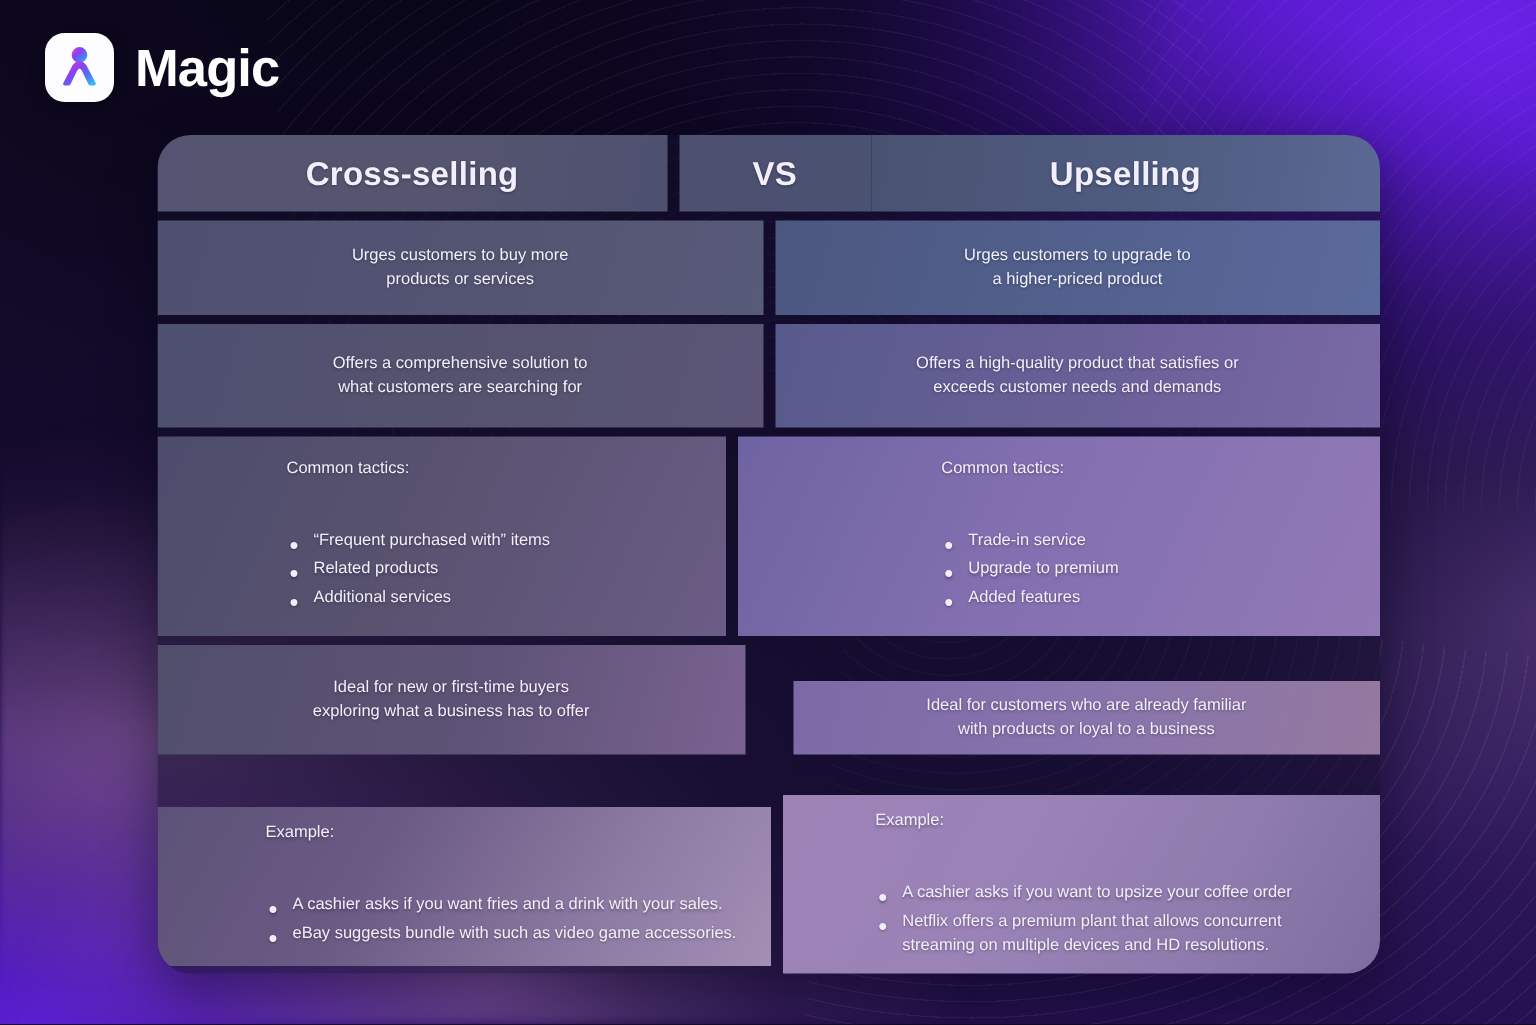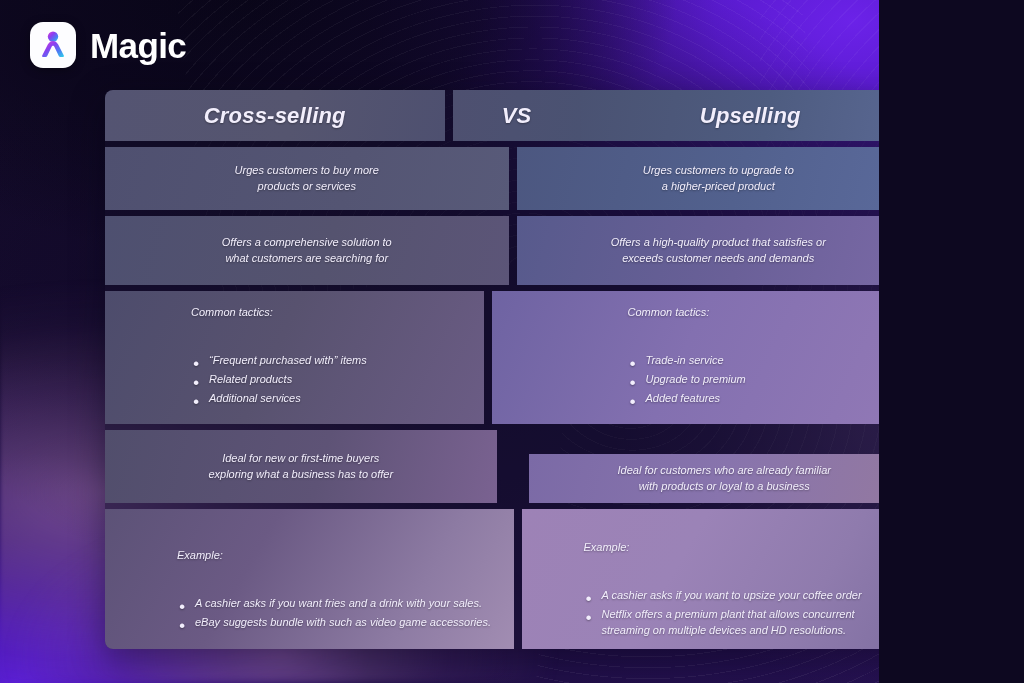--- a/index.html
+++ b/index.html
@@ -11,25 +11,24 @@
   body {
     width: 1024px;
     height: 683px;
     overflow: hidden;
     font-family: "Liberation Sans", sans-serif;
   }
 
   
   #stage {
     position: relative;
-    width: 844px;
+    width: 1024px;
     height: 683px;
     overflow: hidden;
     background: #130c28;
-    padding-left: 35px;
   }
   .bg-layer { position: absolute; inset: 0; pointer-events: none; }
 
   .bg-base {
     background:
       radial-gradient(120% 95% at 97% 3%,  #6b22e8 0%,  #5a1bd0 13%, #33107d 30%, #1b0b45 46%, rgba(19,12,40,0) 63%),
       radial-gradient(95% 80% at 2% 100%,  #5a1ed6 0%,  #4a17b4 11%, #2e1070 26%, #1a0b44 42%, rgba(19,12,40,0) 60%),
       linear-gradient(145deg, #120a26 0%, #170c33 35%, #1d0f40 60%, #241050 100%);
   }
   .bg-swirl-a {
@@ -99,26 +98,25 @@
     font-weight: bold;
     letter-spacing: -0.6px;
     line-height: 1;
   }
 
   
   .table {
     position: absolute;
     left: 105px; top: 90px;
     width: 815px; height: 559px;
-    border-radius: 8px;
+    border-radius: 22px;
     overflow: hidden;
     z-index: 5;
     background: rgba(20,14,44,0.55);
     box-shadow: 0 10px 34px rgba(5,2,18,0.40);
-    font-style: italic;
   }
   .row { display: flex; width: 100%; }
   .gap-col { width: 8px; flex: 0 0 8px; background: transparent; }
   .row-sep { height: 6px; width: 100%; background: transparent; }
 
   .cell {
     flex: 1 1 0;
     box-sizing: border-box;
     display: flex;
     flex-direction: column;
@@ -187,21 +185,21 @@
   }
   .block-left { align-items: flex-start; gap: 28px; }
   .tactics-l { padding-left: 72px; }
   .tactics-r { padding-left: 122px; }
   .ex-l      { padding-left: 58px; }
   .ex-r      { padding-left: 48px; }
   .r-1 { height: 63px; }
   .r-2 { height: 69px; }
   .r-3 { height: 133px; }
   .r-4 { height: 73px; gap: 12px; }
-  .r-5 { height: 164px; }
+  .r-5 { height: 164px; align-items: center; }
 </style>
 </head>
 <body>
 
 <div id="stage">
 
   <div class="bg-layer bg-base"></div>
   <div class="bg-layer bg-swirl-a"></div>
   <div class="bg-layer bg-swirl-b"></div>
   <div class="bg-layer bg-swirl-c"></div>

